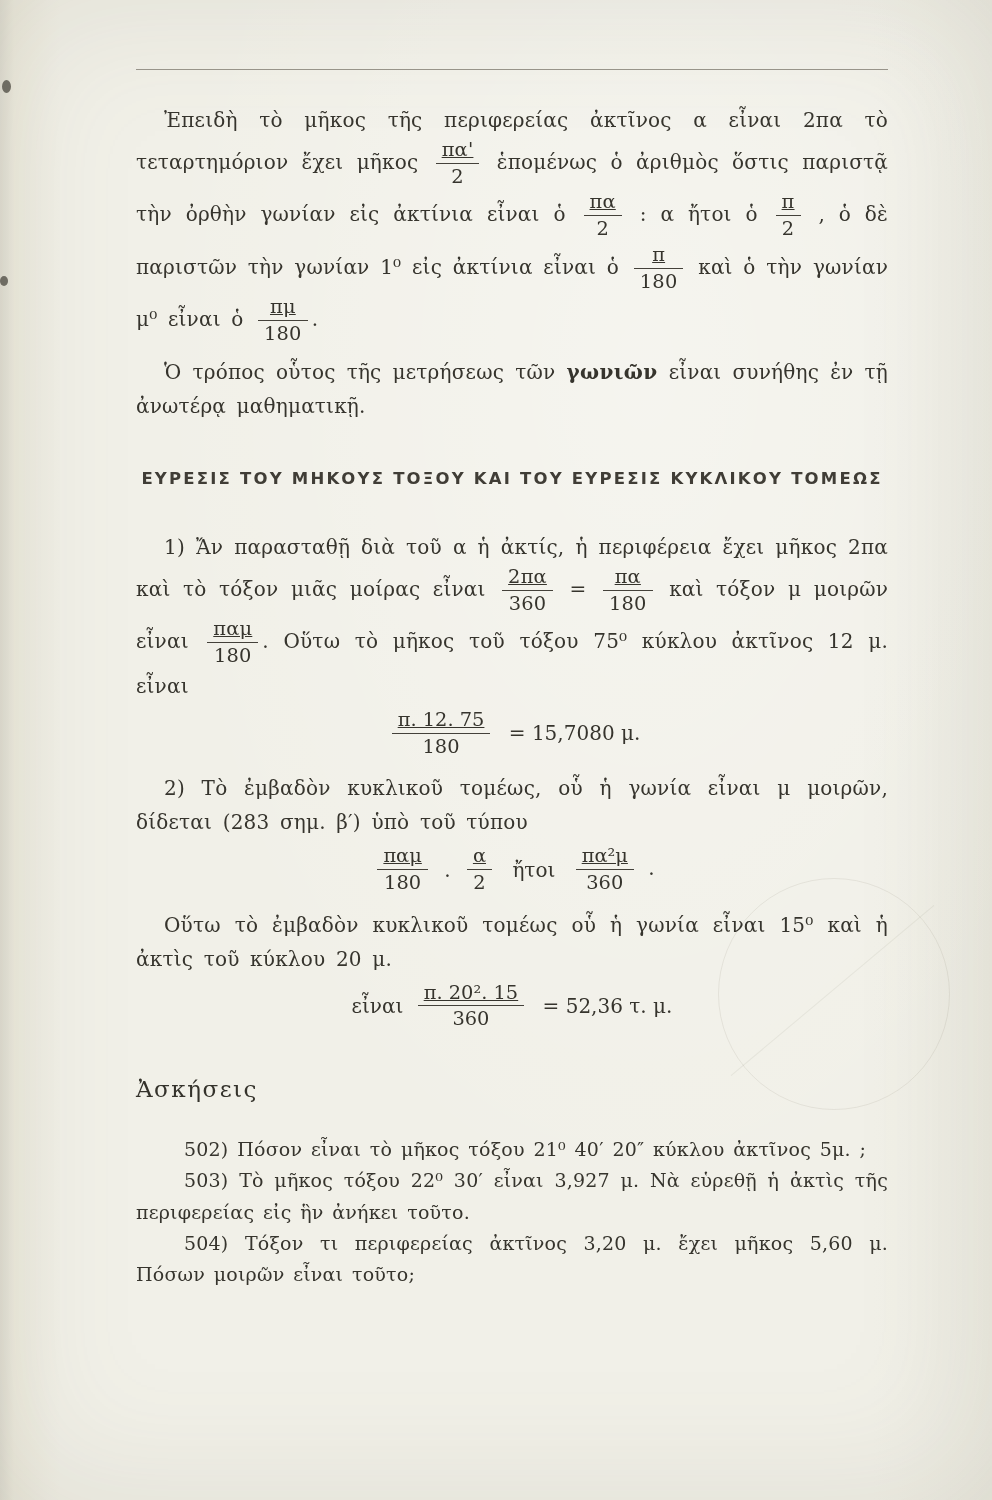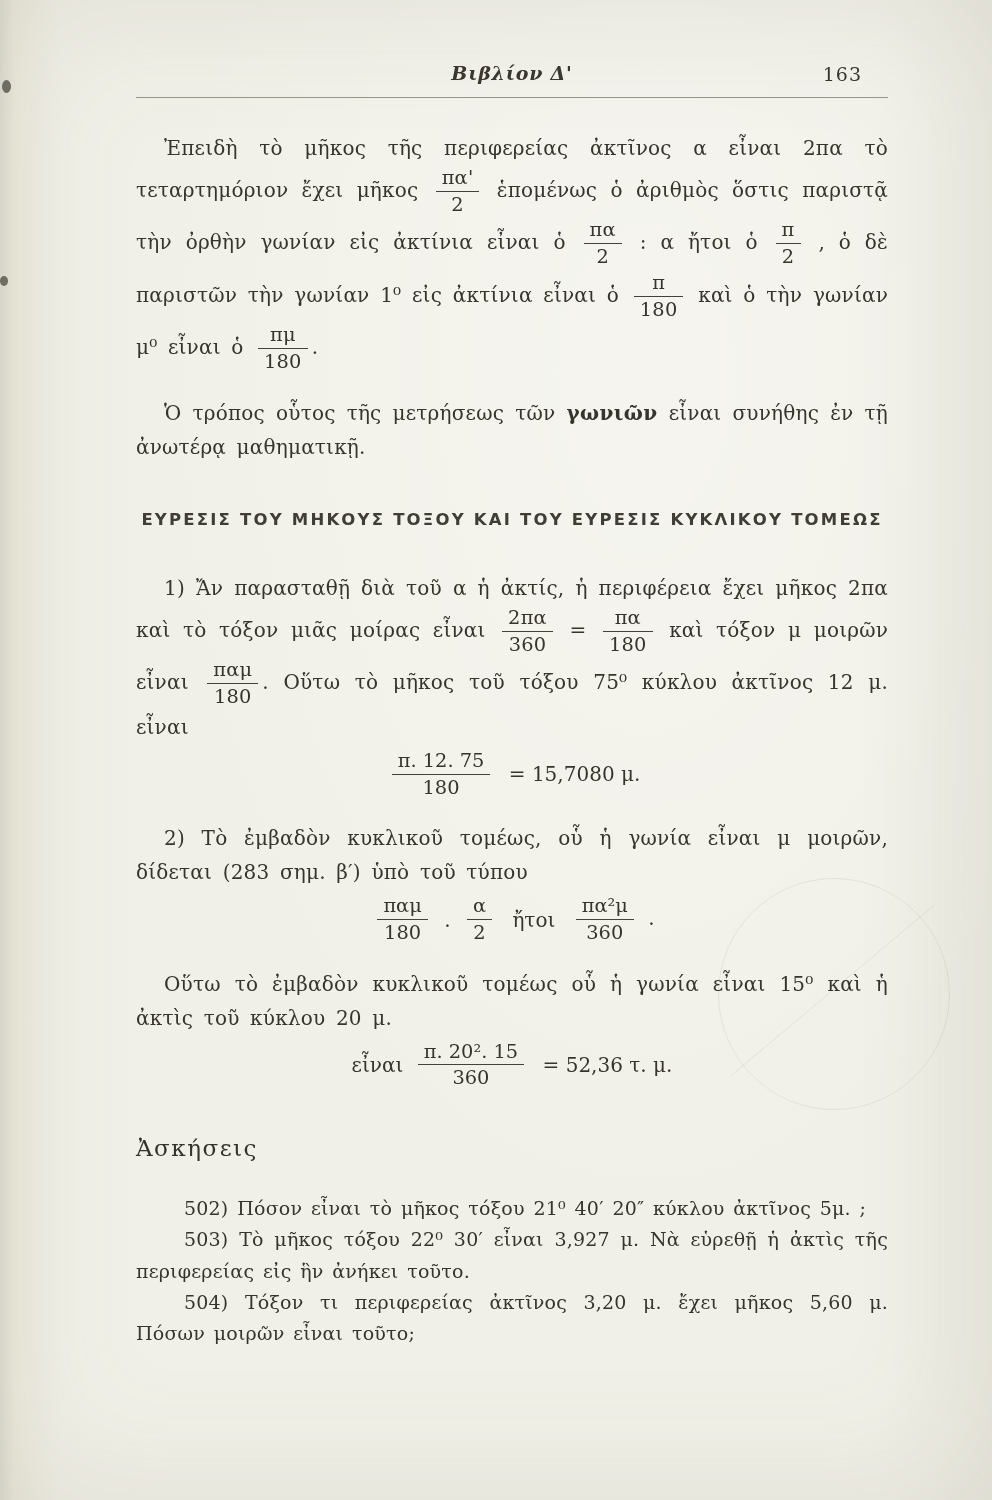--- a/index.html
+++ b/index.html
@@ -24,30 +24,30 @@
   }
   .page-number { position: absolute; right: 26px; top: 1px; letter-spacing: 1px; }
 
   .header-rule { border: none; border-top: 1px solid #98948a; margin-top: 7px; }
 
   .para {
     font-size: 20px; line-height: 1.7; text-align: justify;
     text-indent: 28px; word-spacing: 4px; letter-spacing: 0.2px;
   }
   .para-first { margin-top: 33px; }
-  .para-follow { margin-top: 21px; }
+  .para-follow { margin-top: 8px; }
 
   .emph { font-weight: bold; letter-spacing: 0.4px; }
 
   .frac {
     display: inline-block; vertical-align: middle; text-align: center;
     line-height: 1.12; text-indent: 0; word-spacing: 0; margin: 2px 4px;
     font-size: 0.97em;
   }
-  .frac .num { display: block; padding: 0 6px 2px; }
+  .frac .num { display: block; padding: 0 6px 2px; text-decoration: underline; }
   .frac .den { display: block; border-top: 1.4px solid #44413a; padding: 2px 6px 0; }
 
   .section-heading {
     font-family: "DejaVu Sans", "Liberation Sans", sans-serif;
     font-weight: bold; font-size: 16.5px; letter-spacing: 2.2px;
     text-align: center; color: #403d36; margin: 46px 0 42px;
   }
 
   .equation { text-align: center; font-size: 20px; margin: 4px 0 12px; text-indent: 0; }
   .equation .frac { margin: 2px 8px; }
@@ -84,24 +84,20 @@
 </head>
 <body>
 
 <div class="bleed-circle"></div>
 <div class="bleed-line"></div>
 <div class="speck speck-1"></div>
 <div class="speck speck-2"></div>
 
 <div class="content">
 
-  <div class="page-header">
-    <span class="book-title">Βιβλίον Δ'</span>
-    <span class="page-number">163</span>
-  </div>
   <hr class="header-rule">
 
   <p class="para para-first">
     <span>Ἐπειδὴ τὸ μῆκος τῆς περιφερείας ἀκτῖνος α εἶναι 2πα τὸ τεταρτημόριον ἔχει μῆκος</span>
     <span class="frac"><span class="num">πα'</span><span class="den">2</span></span>
     <span>ἑπομένως ὁ ἀριθμὸς ὅστις παριστᾷ τὴν ὀρθὴν γωνίαν εἰς ἀκτίνια εἶναι ὁ</span>
     <span class="frac"><span class="num">πα</span><span class="den">2</span></span>
     <span>: α ἤτοι ὁ</span>
     <span class="frac"><span class="num">π</span><span class="den">2</span></span>
     <span>, ὁ δὲ παριστῶν τὴν γωνίαν 1⁰ εἰς ἀκτίνια εἶναι ὁ</span>

